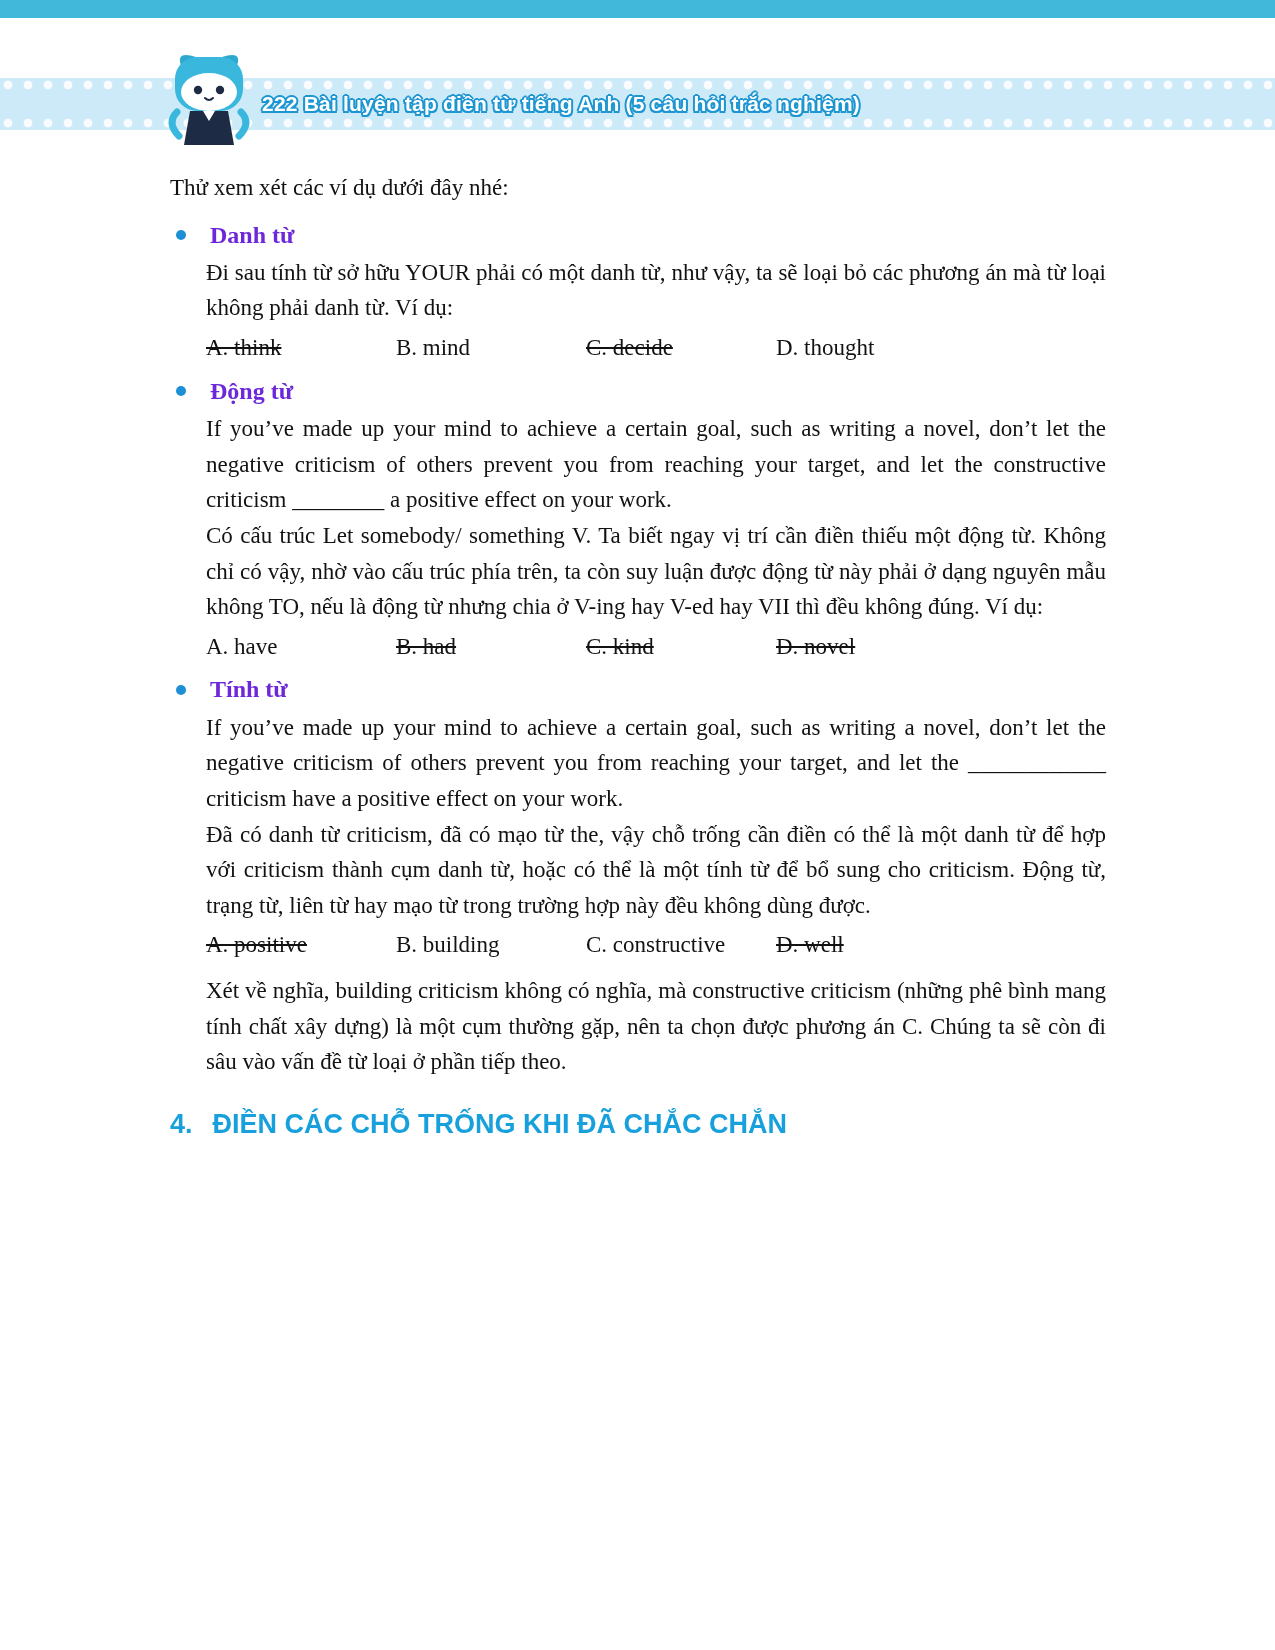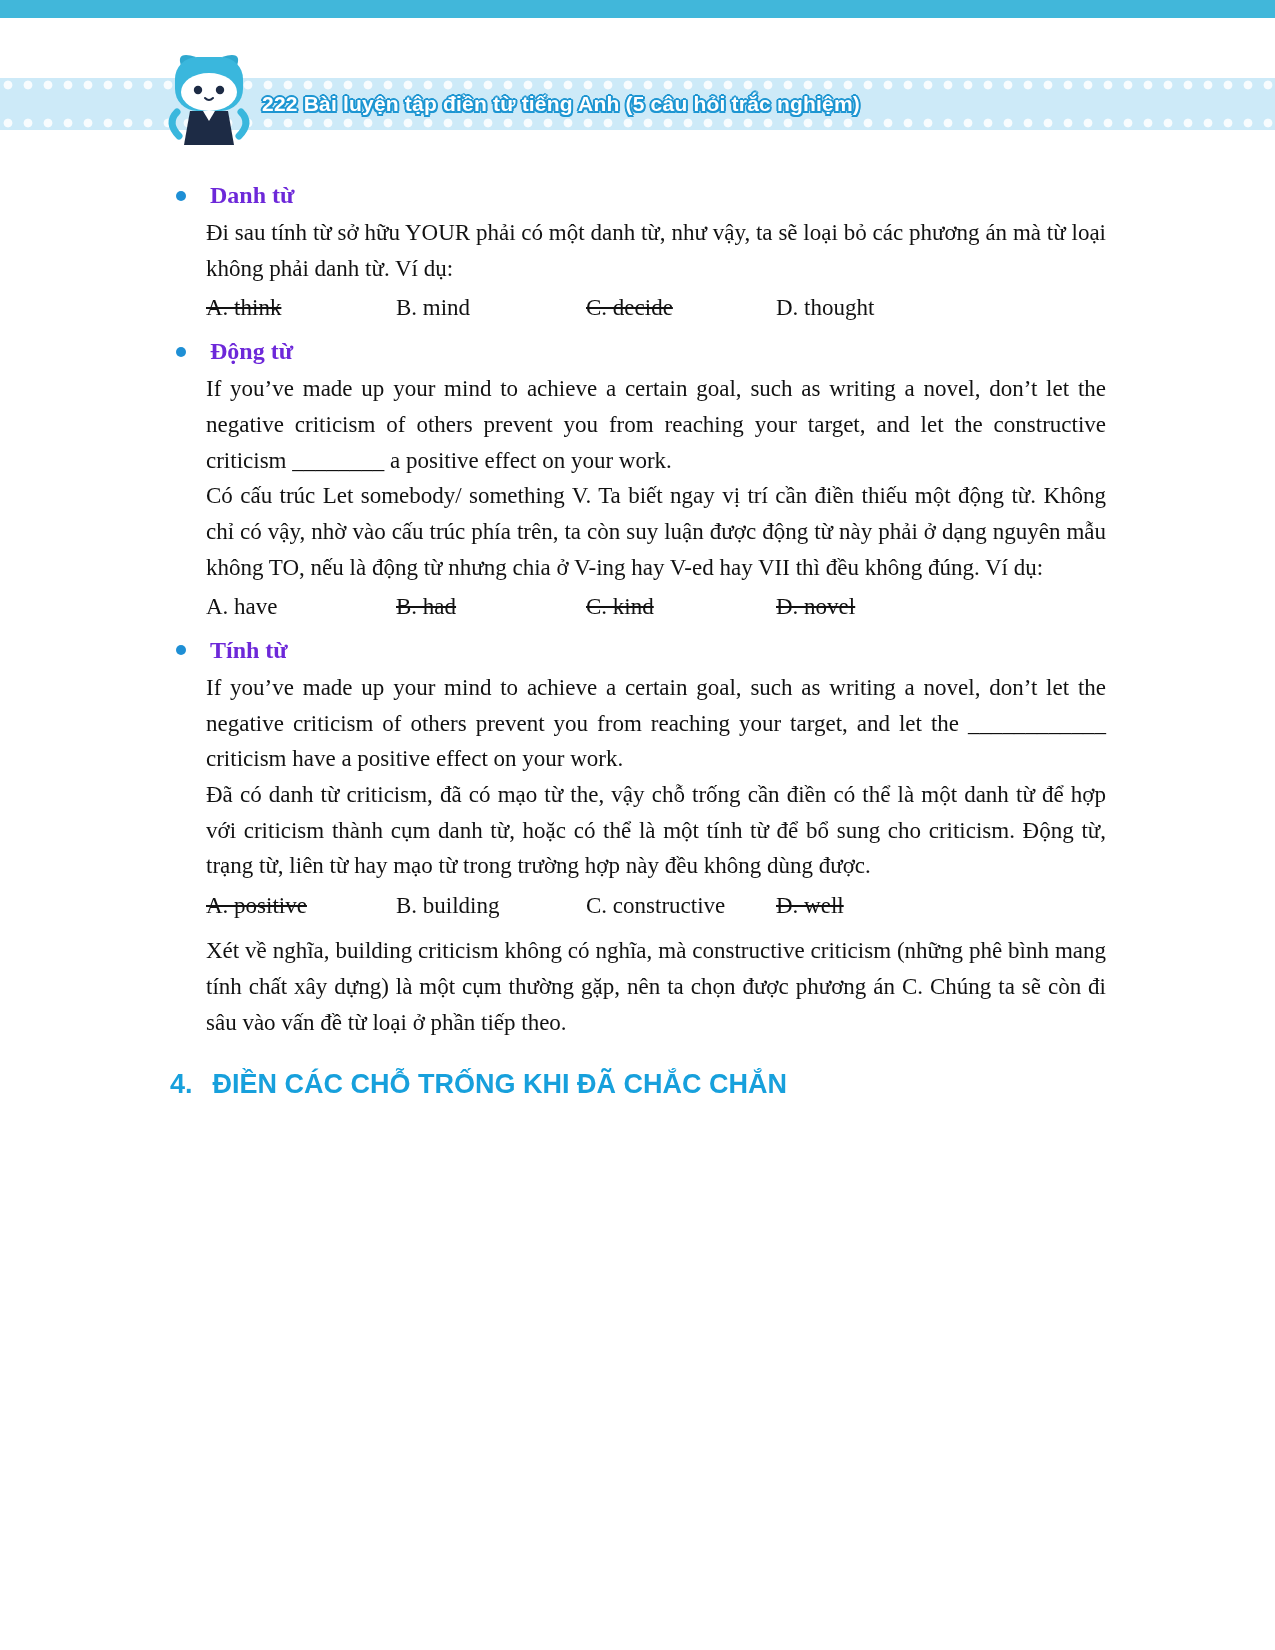--- a/index.html
+++ b/index.html
@@ -79,20 +79,21 @@
       <path d="M39 50 q4 4 8 0" stroke="#1d2b45" fill="none" stroke-width="2" stroke-linecap="round"></path>
       <path d="M24 63 L62 63 L68 97 L18 97 Z" fill="#1d2b45"></path>
       <path d="M37 63 L43 73 L49 63 Z" fill="#ffffff"></path>
       <path d="M11 64 Q0 75 13 88" stroke="#3ab7dd" stroke-width="7" fill="none" stroke-linecap="round"></path>
       <path d="M75 64 Q86 75 73 88" stroke="#3ab7dd" stroke-width="7" fill="none" stroke-linecap="round"></path>
     </svg>
   </div>
 
   <div class="content">
 
+    <p class="intro">Thử xem xét các ví dụ dưới đây nhé:</p>
 
     <div class="sec">
       <div class="sec-head">
         <span class="bullet"></span>
         <span class="sec-title">Danh từ</span>
       </div>
       <div class="sec-body">
         <p class="para">Đi sau tính từ sở hữu YOUR phải có một danh từ, như vậy, ta sẽ loại bỏ các phương án mà từ loại không phải danh từ. Ví dụ:</p>
         <div class="options">
           <span class="opt strike">A. think</span>

